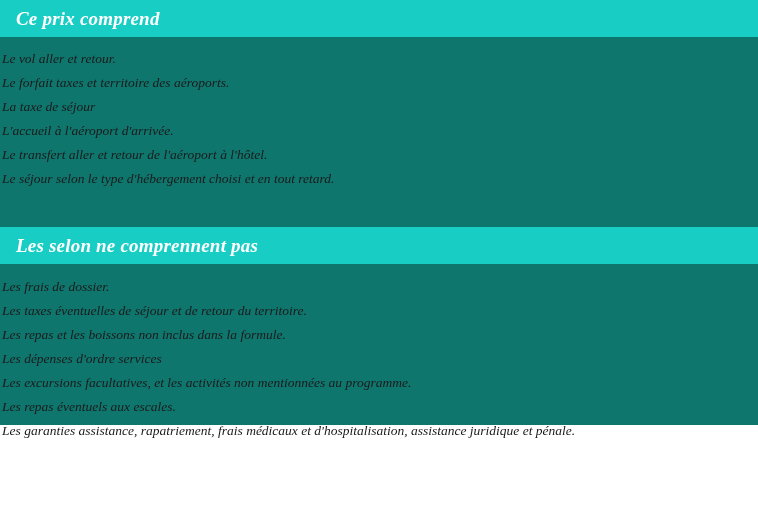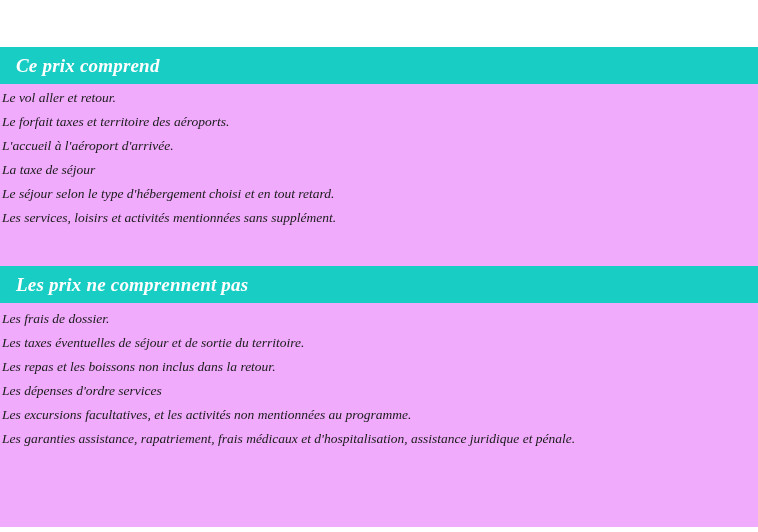--- a/index.html
+++ b/index.html
@@ -9,23 +9,22 @@
   body {
     width: 758px;
     height: 532px;
     background: #ffffff;
     font-family: "Liberation Sans", sans-serif;
     overflow: hidden;
   }
   .page {
     position: relative;
     width: 758px;
-    height: 480px;
-    background: #f0abfc;
-    margin-top: 47px;
+    height: 425px;
+    background: #0f766e;
   }
   .section-header {
     background: #18CDC4;
     color: #ffffff;
     height: 37px;
     display: flex;
     align-items: center;
     padding-left: 16px;
     box-sizing: border-box;
   }
@@ -43,57 +42,58 @@
   }
   .item {
     font-family: "Liberation Serif", serif;
     font-style: italic;
     font-size: 13.5px;
     color: #1a1a1a;
     line-height: 24px;
     white-space: nowrap;
   }
   .included-body {
-    padding-top: 2px;
+    padding-top: 10px;
   }
   .excluded-body {
-    padding-top: 4px;
+    padding-top: 11px;
   }
   .spacer-included {
     height: 36px;
   }
 </style>
 </head>
 <body>
 
 <div class="page">
 
   <section>
     <div class="section-header">
       <span class="title">Ce prix comprend</span>
     </div>
     <div class="section-body included-body">
       <div class="item">Le vol aller et retour.</div>
       <div class="item">Le forfait taxes et territoire des aéroports.</div>
+      <div class="item">La taxe de séjour</div>
       <div class="item">L'accueil à l'aéroport d'arrivée.</div>
-      <div class="item">La taxe de séjour</div>
+      <div class="item">Le transfert aller et retour de l'aéroport à l'hôtel.</div>
       <div class="item">Le séjour selon le type d'hébergement choisi et en tout retard.</div>
-      <div class="item">Les services, loisirs et activités mentionnées sans supplément.</div>
     </div>
   </section>
 
   <div class="spacer-included"></div>
 
   <section>
     <div class="section-header">
-      <span class="title">Les prix ne comprennent pas</span>
+      <span class="title">Les selon ne comprennent pas</span>
     </div>
     <div class="section-body excluded-body">
       <div class="item">Les frais de dossier.</div>
-      <div class="item">Les taxes éventuelles de séjour et de sortie du territoire.</div>
-      <div class="item">Les repas et les boissons non inclus dans la retour.</div>
+      <div class="item">Les taxes éventuelles de séjour et de retour du territoire.</div>
+      <div class="item">Les repas et les boissons non inclus dans la formule.</div>
       <div class="item">Les dépenses d'ordre services</div>
       <div class="item">Les excursions facultatives, et les activités non mentionnées au programme.</div>
+      <div class="item">Les repas éventuels aux escales.</div>
       <div class="item">Les garanties assistance, rapatriement, frais médicaux et d'hospitalisation, assistance juridique et pénale.</div>
     </div>
   </section>
 
 </div>
 
 </body></html>

